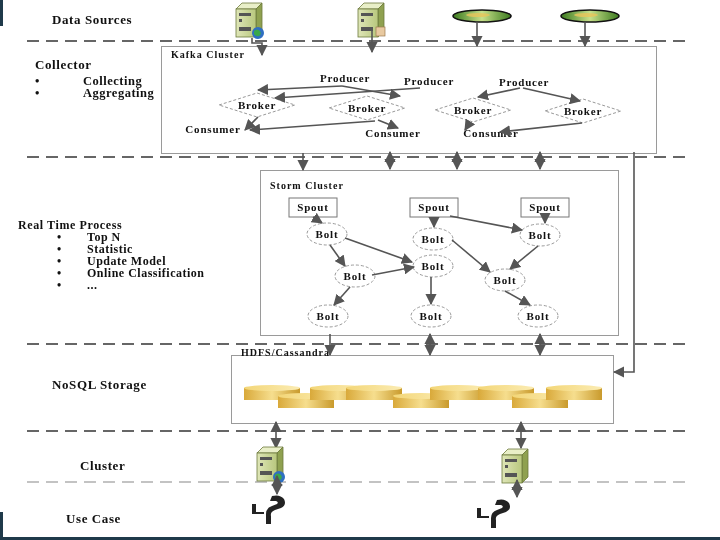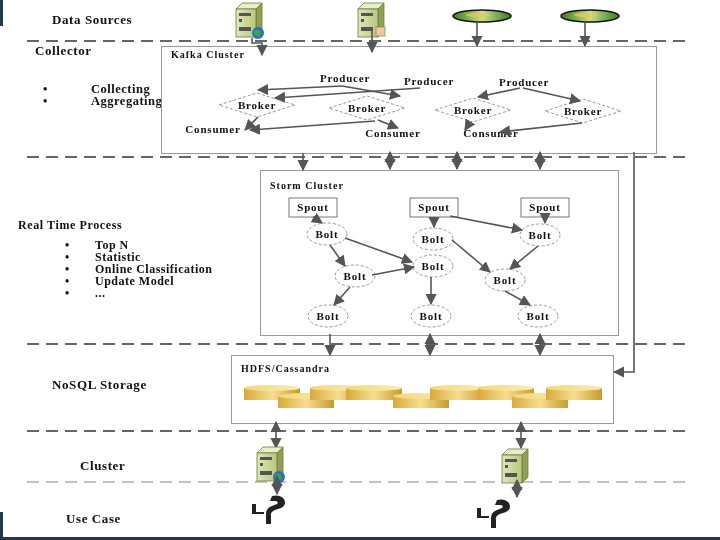--- a/index.html
+++ b/index.html
@@ -1,69 +1,69 @@
 <!DOCTYPE html>
 <html><head>
 <meta charset="utf-8">
 <style>
   html, body { margin: 0; padding: 0; background: #ffffff; }
   body { width: 720px; height: 540px; position: relative; overflow: hidden;
          font-family: "Liberation Serif", "DejaVu Serif", serif; }
   #stage { position: absolute; left: 0; top: 0; width: 720px; height: 389px; }
   .lbl { position: absolute; font-weight: bold; color: #111; font-size: 13px; letter-spacing: 0.6px; white-space: nowrap; }
   .sec { font-size: 13px; }
-  .list { position: absolute; margin: 8px; padding: 0; list-style: none; font-weight: bold; font-size: 12.5px; color: #111; letter-spacing: 0.5px; }
+  .list { position: absolute; margin: 0; padding: 0; list-style: none; font-weight: bold; font-size: 12.5px; color: #111; letter-spacing: 0.5px; }
   .list li { position: relative; padding-left: 48px; line-height: 12px; white-space: nowrap; }
   .list li::before { content: "\2022"; position: absolute; left: 0; }
   .list.tight li { padding-left: 30px; line-height: 12px; }
   .frame { position: absolute; border: 1px solid #9a9a9a; background: #fff; }
   .frame-title { position: absolute; font-weight: bold; font-size: 10px; letter-spacing: 1px; color: #111; white-space: nowrap; }
   .edge-dark { position: absolute; background: #1f3a4a; }
   svg text { font-family: "Liberation Serif", "DejaVu Serif", serif; font-weight: bold; }
 </style>
 </head>
 <body>
 
 <div id="stage">
 
   <div class="edge-dark" style="left:0;top:0;width:3px;height:26px;"></div>
   <div class="edge-dark" style="left:0;top:512px;width:3px;height:28px;"></div>
   <div class="edge-dark" style="left:0;top:537px;width:720px;height:3px;"></div>
 
   <div class="lbl sec" style="left:52px;top:12px;">Data Sources</div>
 
-  <div class="lbl sec" style="left:35px;top:43px;">Collector</div>
+  <div class="lbl sec" style="left:35px;top:57px;">Collector</div>
   <ul class="list" style="left:35px;top:75px;">
     <li>Collecting</li>
     <li>Aggregating</li>
   </ul>
 
   <div class="lbl" style="left:18px;top:218px;font-size:12px;">Real Time Process</div>
   <ul class="list tight" style="left:57px;top:231px;font-size:12px;">
     <li>Top N</li>
     <li>Statistic</li>
+    <li>Update Model</li>
     <li>Online Classification</li>
-    <li>Update Model</li>
     <li>...</li>
   </ul>
 
   <div class="lbl sec" style="left:52px;top:377px;">NoSQL Storage</div>
   <div class="lbl sec" style="left:80px;top:458px;">Cluster</div>
   <div class="lbl sec" style="left:66px;top:511px;">Use Case</div>
 
   <div class="frame" style="left:161px;top:46px;width:135px;height:0;border:none;"></div>
   <div class="frame" style="left:161px;top:46px;width:136px;height:106px;"></div>
   <div class="frame" style="left:297px;top:46px;width:359px;height:106px;border-left:none;"></div>
   <div class="frame-title" style="left:171px;top:49px;">Kafka Cluster</div>
 
   <div class="frame" style="left:260px;top:170px;width:357px;height:164px;"></div>
   <div class="frame-title" style="left:270px;top:180px;">Storm Cluster</div>
 
   <div class="frame" style="left:231px;top:355px;width:381px;height:67px;"></div>
-  <div class="frame-title" style="left:241px;top:363px;">HDFS/Cassandra</div>
+  <div class="frame-title" style="left:241px;top:347px;">HDFS/Cassandra</div>
 
   <svg id="diag" width="720" height="540" viewBox="0 0 720 540" style="position:absolute;left:0;top:0;">
     <defs>
       <marker id="ah" viewBox="0 0 10 10" refX="9" refY="5" markerWidth="7" markerHeight="7" orient="auto-start-reverse">
         <path d="M0,0 L10,5 L0,10 z" fill="#555"></path>
       </marker>
       <linearGradient id="diskG" x1="0" x2="1" y1="0" y2="0">
         <stop offset="0" stop-color="#d9a93a"></stop>
         <stop offset="0.5" stop-color="#f6de8e"></stop>
         <stop offset="1" stop-color="#c99a2c"></stop>

